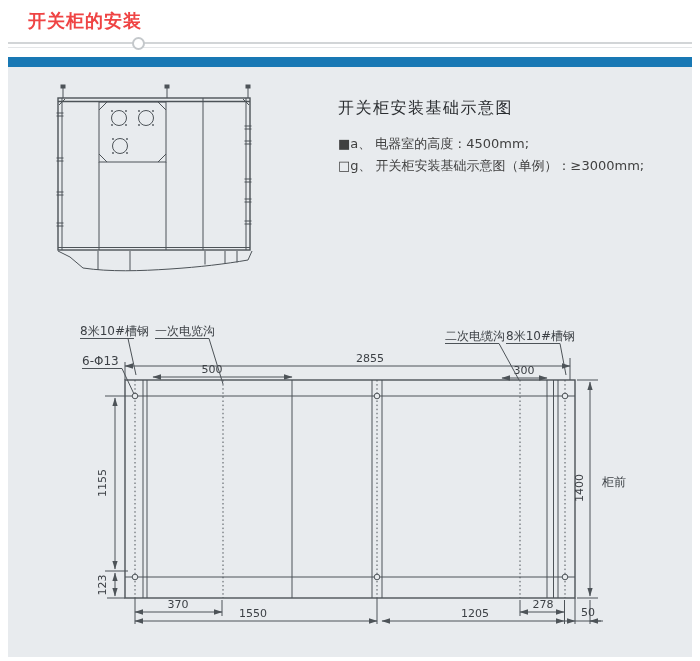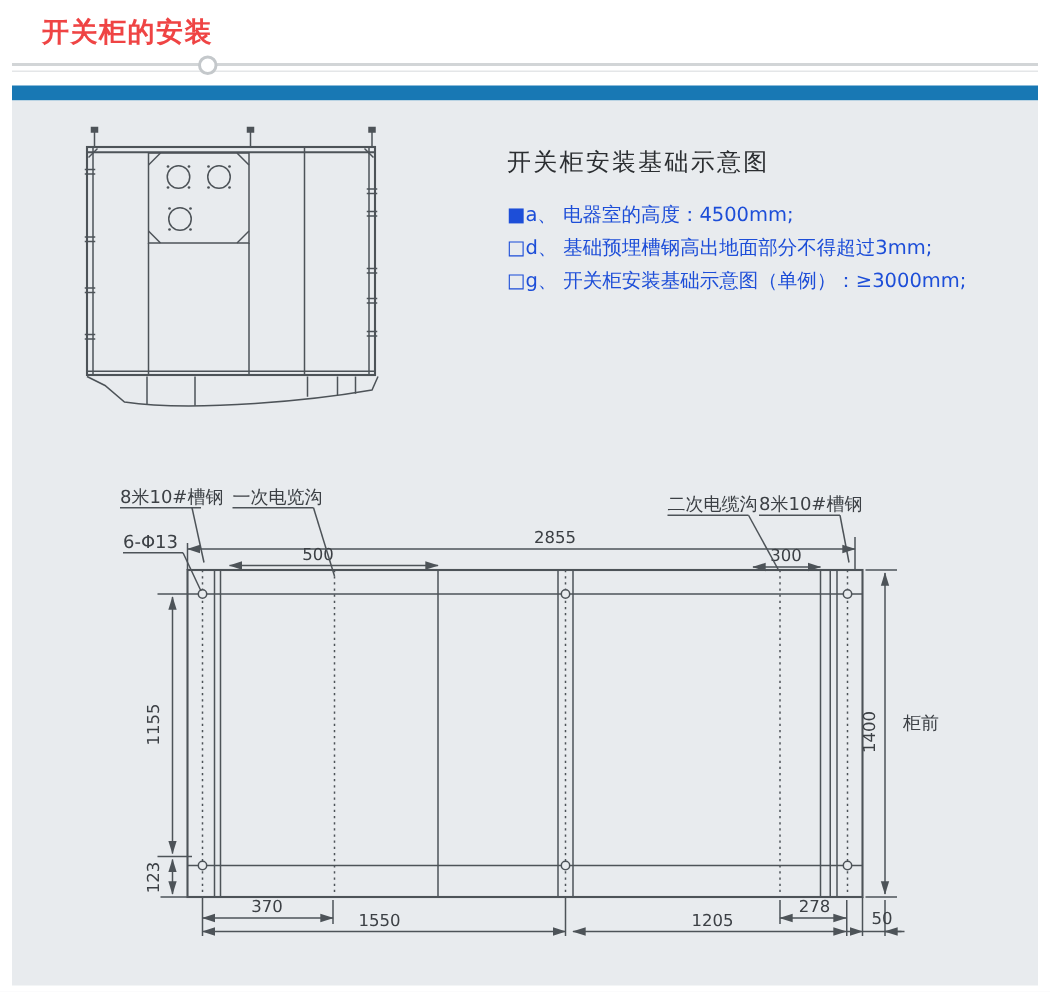--- a/index.html
+++ b/index.html
@@ -8,21 +8,21 @@
   .title{position:absolute;left:28px;top:9px;font-size:18px;font-weight:bold;
          color:#ef4444;letter-spacing:1px;margin:0;}
   .groove{position:absolute;left:8px;right:8px;top:42px;height:3px;
           border-top:2px solid #d2d5d7;border-bottom:1px solid #e4e6e8;}
   .groove-knob{position:absolute;left:132px;top:37px;width:9px;height:9px;border-radius:50%;
           background:#fff;border:2px solid #c4c8cb;z-index:2;}
   .bluebar{position:absolute;left:8px;right:8px;top:57px;height:10px;background:#1878b4;}
   .panel{position:absolute;left:8px;right:8px;top:67px;height:590px;background:#e8ebee;}
   .info{position:absolute;left:338px;top:86px;width:350px;margin-top:12px;}
   .info h2{margin:0 0 14px 0;font-size:16px;font-weight:normal;color:#2b2e31;letter-spacing:1.5px;}
-  .item{font-size:13px;line-height:22px;color:#1d4ed8;white-space:nowrap;}
+  .item{font-size:13px;line-height:22px;color:#404040;white-space:nowrap;}
   .item .blt{margin-right:4px;}
   .item .cont{padding-left:30px;}
   svg{position:absolute;overflow:visible;}
   svg text{fill:#3c4045;}
   .ln{stroke:#4d5358;stroke-width:1;fill:none;}
   .lnb{stroke:#4d5358;stroke-width:1.4;fill:none;}
   .dot{stroke:#4d5358;stroke-width:1;fill:none;stroke-dasharray:1.5 2.6;}
   .dim{stroke:#4d5358;stroke-width:1;fill:none;}
   .dimtxt{font-size:11px;}
   .lbltxt{font-size:12px;}
@@ -112,21 +112,20 @@
     <line class="ln" x1="48" y1="171" x2="48" y2="190"></line>
     <line class="ln" x1="80" y1="171" x2="80" y2="190.5"></line>
     <line class="ln" x1="155" y1="171" x2="155" y2="184.5"></line>
     <line class="ln" x1="175" y1="171" x2="175" y2="183.5"></line>
     <line class="ln" x1="187" y1="171" x2="187" y2="182.5"></line>
   </svg>
 
   <div class="info">
     <h2>开关柜安装基础示意图</h2>
     <div class="item"><span class="blt">■a、</span><span>电器室的高度：4500mm;</span></div>
-    <div class="item"><span class="blt">□d、</span><span>基础预埋槽钢高出地面部分不得超过3mm;</span></div>
     <div class="item"><span class="blt">□g、</span><span>开关柜安装基础示意图（单例）：≥3000mm;</span></div>
   </div>
 
   <svg style="left:60px;top:318px;" width="585" height="325" viewBox="0 0 585 325">
     <defs>
       <marker id="arr" viewBox="0 0 10 8" refX="9.4" refY="4" markerWidth="9" markerHeight="7.2" orient="auto-start-reverse" markerUnits="userSpaceOnUse">
         <path d="M0,0.9 L10,4 L0,7.1 Z" fill="#4d5358"></path>
       </marker>
     </defs>
 

